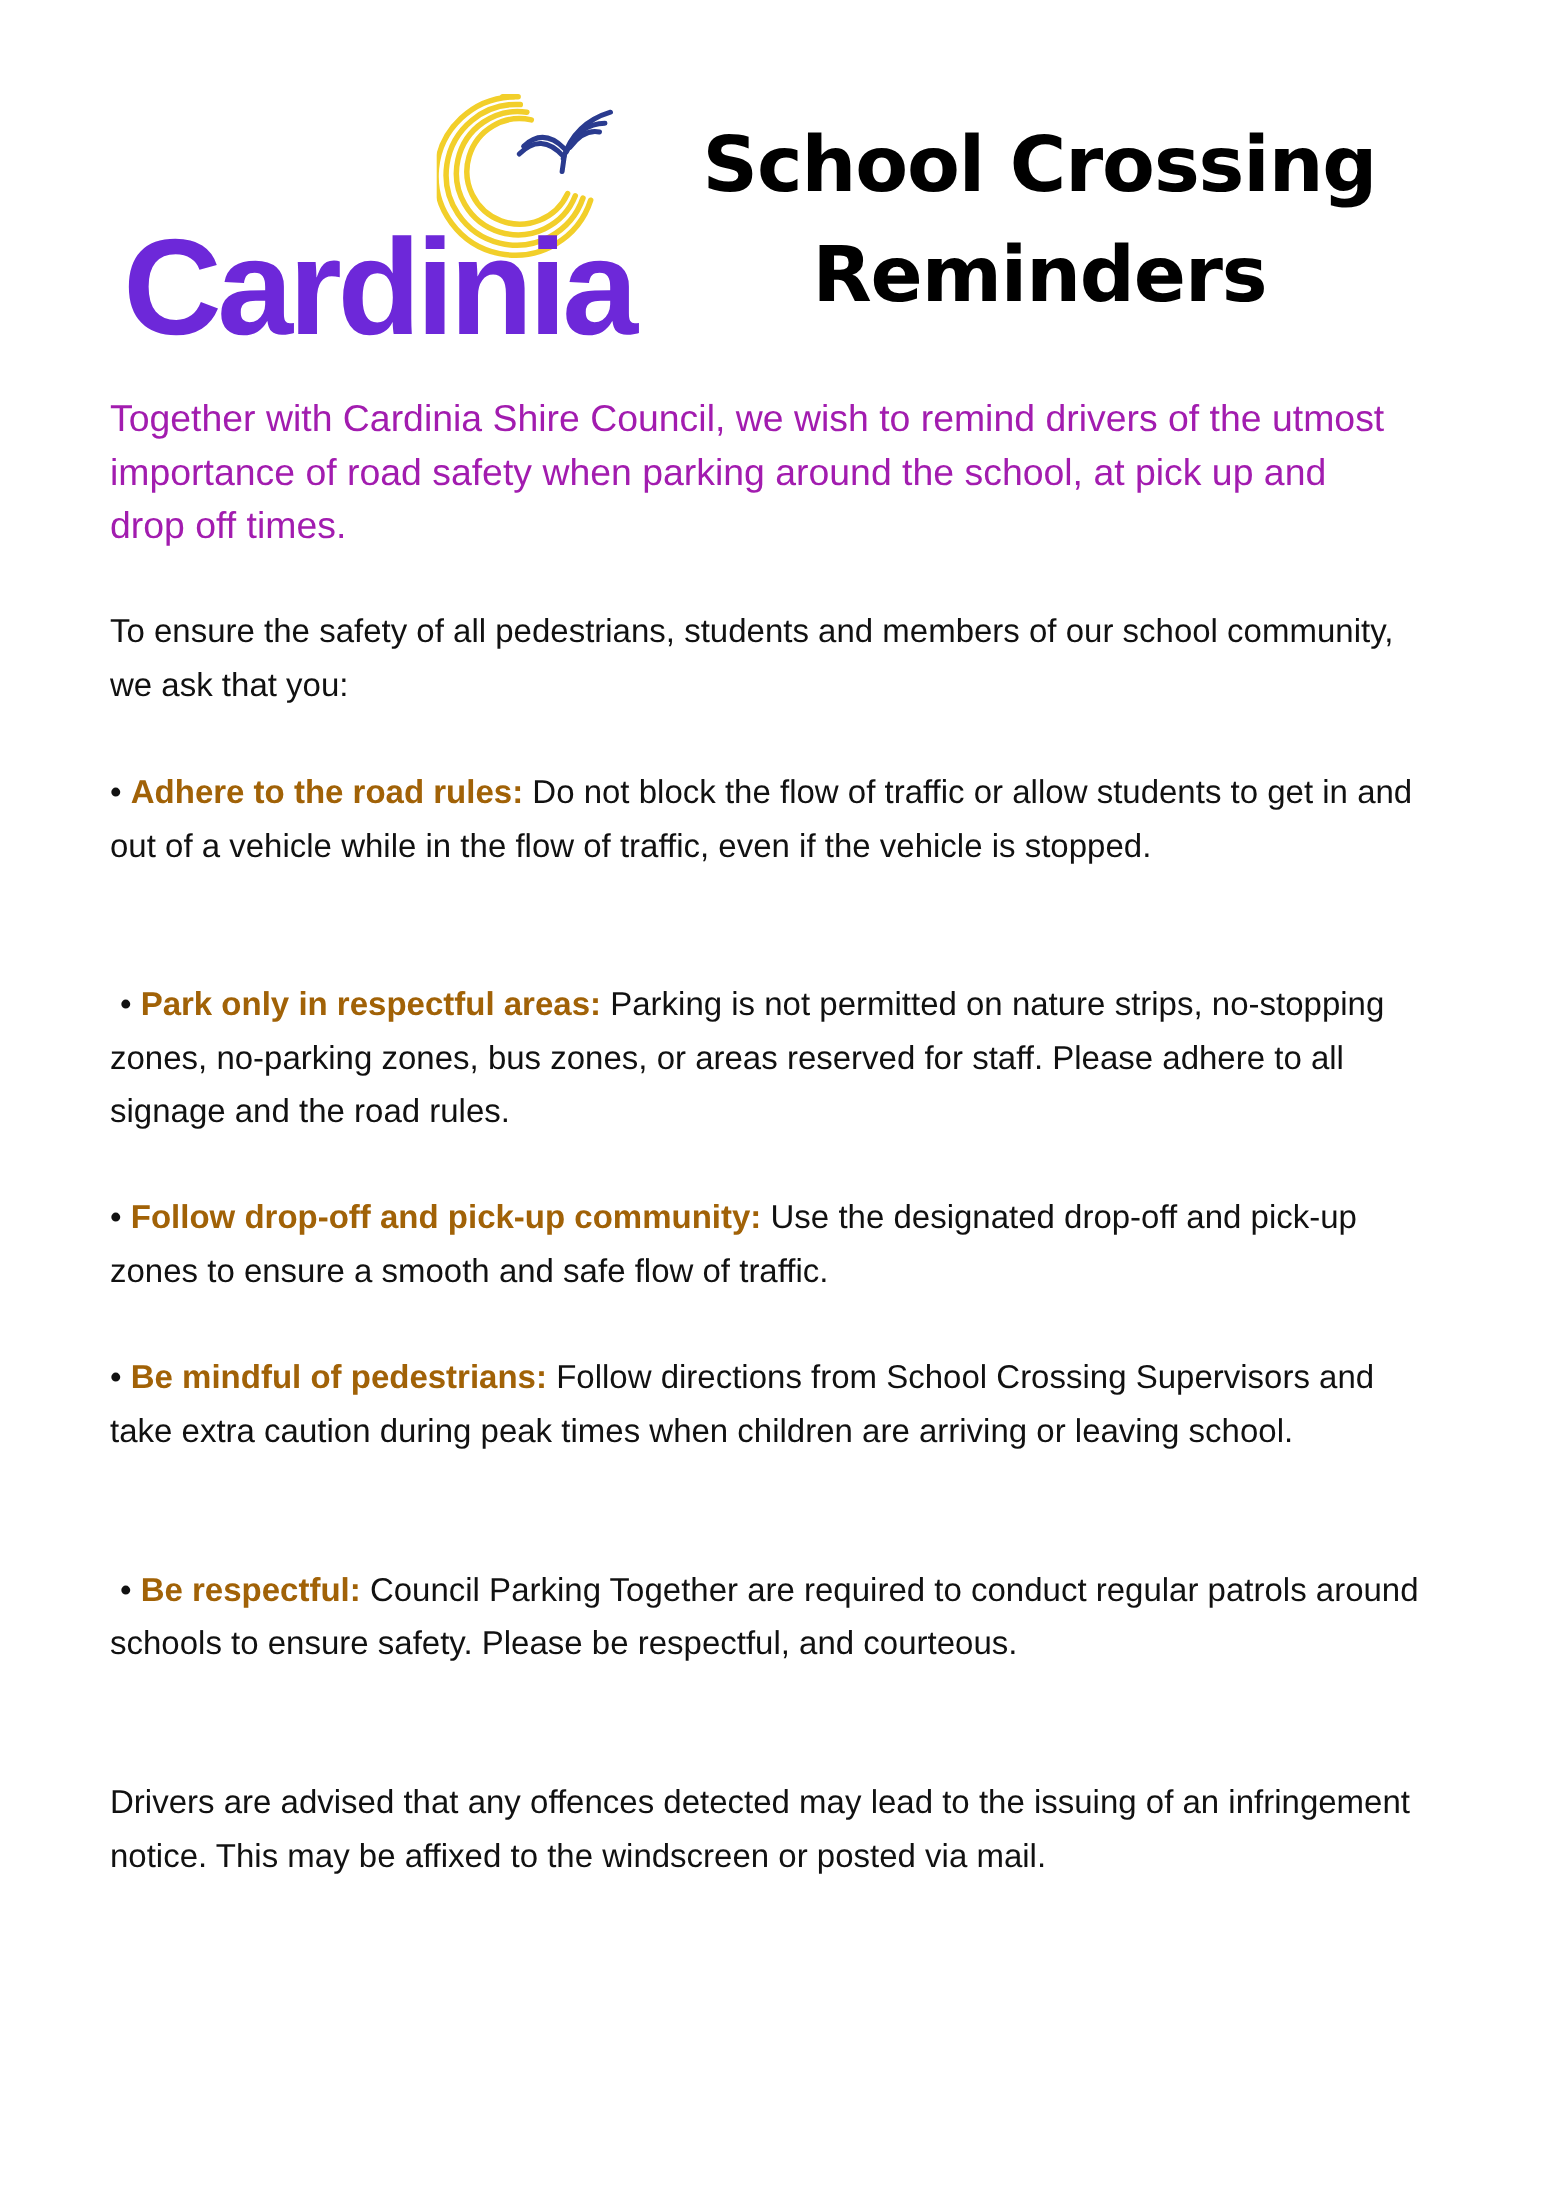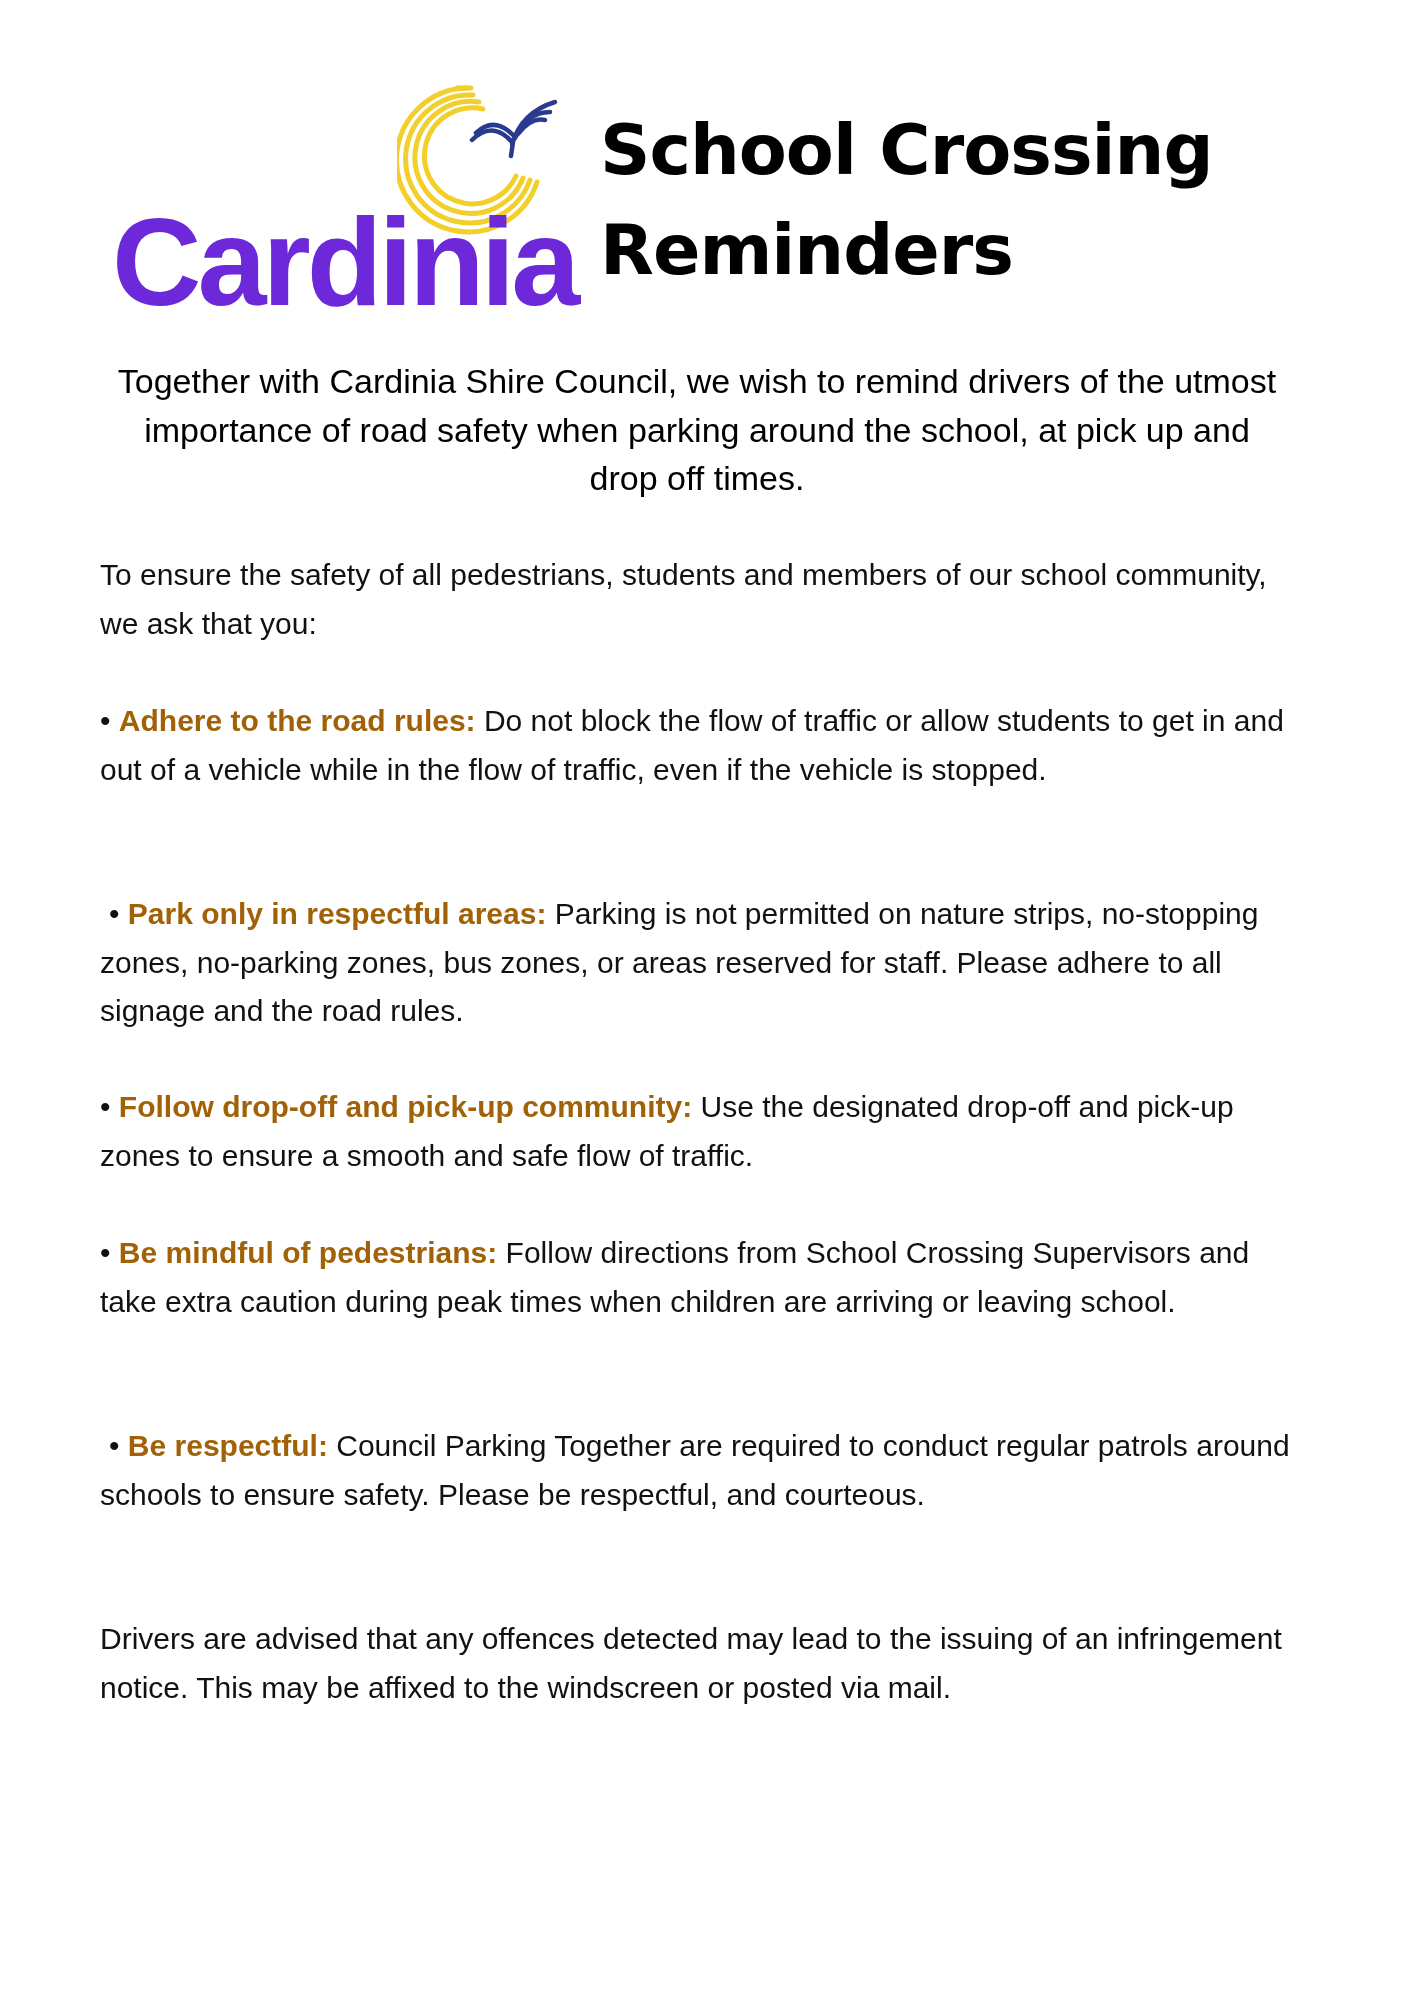--- a/index.html
+++ b/index.html
@@ -38,36 +38,37 @@
       font-size: 124px;
       letter-spacing: -4px;
       color: #6d28d9;
       line-height: 1;
     }
     .title {
       position: absolute;
       left: 600px;
       top: 100px;
       width: 690px;
+      text-align: center;
       font-family: "DejaVu Sans", "Liberation Sans", sans-serif;
       font-weight: 700;
       font-size: 70px;
       line-height: 100px;
       color: #000000;
       letter-spacing: -1px;
     }
     .intro {
       position: absolute;
-      left: 112px;
+      left: 100px;
       top: 357px;
       width: 1170px;
-      text-align: center;
+      text-align: left;
       font-size: 34px;
       line-height: 48.5px;
-      color: #000000;
+      color: #a21caf;
     }
     .body-text {
       position: absolute;
       left: 100px;
       width: 1200px;
       font-size: 30px;
       line-height: 48.5px;
       color: #111111;
     }
     .body-text b {

